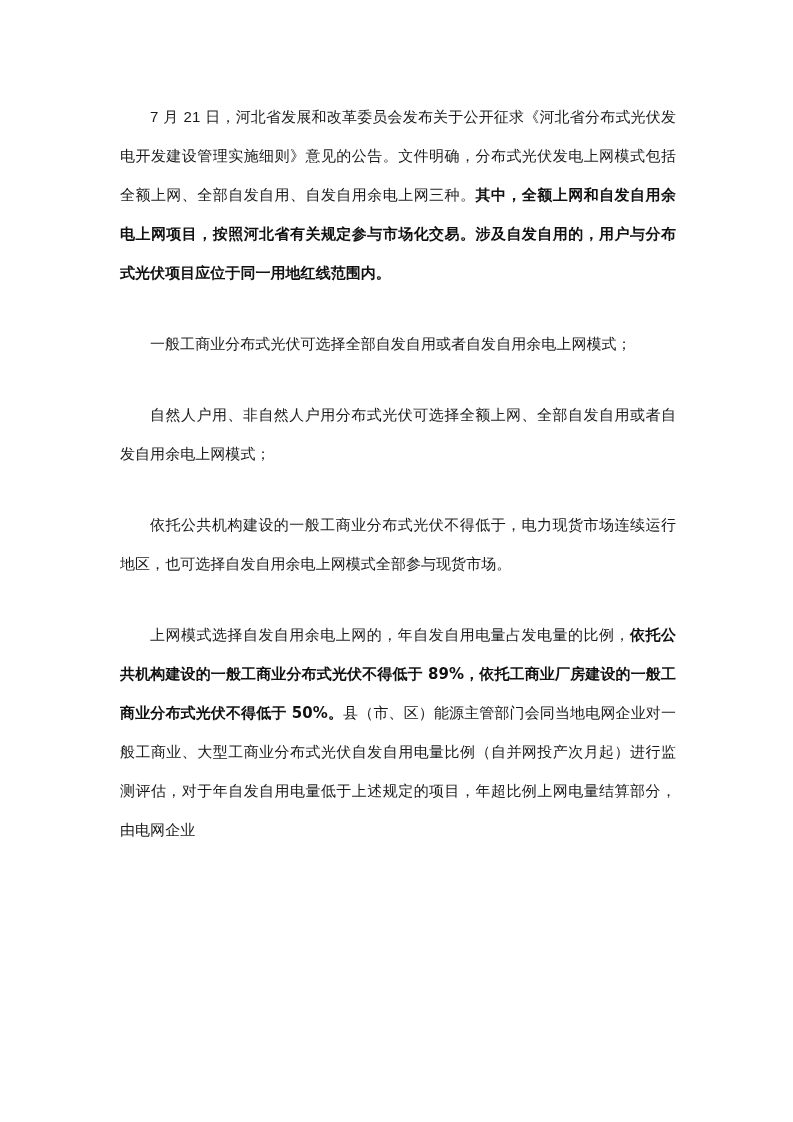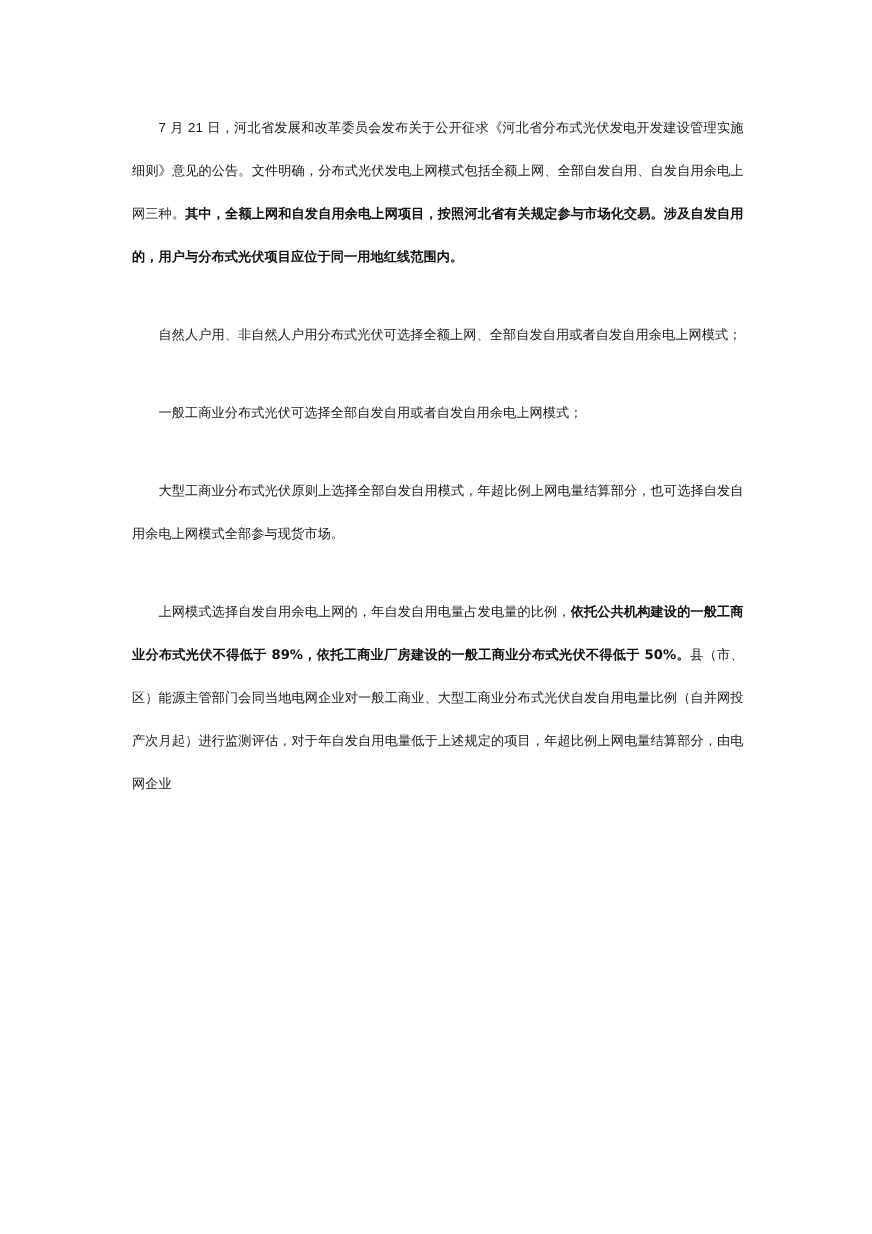--- a/index.html
+++ b/index.html
@@ -16,21 +16,21 @@
       color: #1a1a1a;
     }
     .page {
       position: absolute;
       left: 120px;
       top: 97px;
       width: 556px;
     }
     .para {
       margin: 0 0 32px 0;
-      font-size: 12px;
+      font-size: 15px;
       line-height: 39px;
       text-indent: 2em;
       text-align: justify;
       letter-spacing: 0.05px;
       word-break: break-all;
     }
     .para .b {
       font-family: "DejaVu Sans", "Liberation Sans", sans-serif;
       font-weight: bold;
       color: #111111;
@@ -39,21 +39,21 @@
       font-family: "Liberation Sans", "DejaVu Sans", sans-serif;
     }
   </style>
 </head>
 <body>
 
 <div class="page">
 
   <p class="para"><span class="num">7</span><span> 月 </span><span class="num">21</span><span> 日，河北省发展和改革委员会发布关于公开征求《河北省分布式光伏发电开发建设管理实施细则》意见的公告。文件明确，分布式光伏发电上网模式包括全额上网、全部自发自用、自发自用余电上网三种。</span><span class="b">其中，全额上网和自发自用余电上网项目，按照河北省有关规定参与市场化交易。涉及自发自用的，用户与分布式光伏项目应位于同一用地红线范围内。</span></p>
 
+  <p class="para"><span>一般工商业分布式光伏可选择全部自发自用或者自发自用余电上网模式；</span></p>
+
   <p class="para"><span>自然人户用、非自然人户用分布式光伏可选择全额上网、全部自发自用或者自发自用余电上网模式；</span></p>
 
-  <p class="para"><span>一般工商业分布式光伏可选择全部自发自用或者自发自用余电上网模式；</span></p>
-
-  <p class="para"><span>大型工商业分布式光伏原则上选择全部自发自用模式，年超比例上网电量结算部分，也可选择自发自用余电上网模式全部参与现货市场。</span></p>
+  <p class="para"><span>依托公共机构建设的一般工商业分布式光伏不得低于，电力现货市场连续运行地区，也可选择自发自用余电上网模式全部参与现货市场。</span></p>
 
   <p class="para"><span>上网模式选择自发自用余电上网的，年自发自用电量占发电量的比例，</span><span class="b">依托公共机构建设的一般工商业分布式光伏不得低于 89%，依托工商业厂房建设的一般工商业分布式光伏不得低于 50%。</span><span>县（市、区）能源主管部门会同当地电网企业对一般工商业、大型工商业分布式光伏自发自用电量比例（自并网投产次月起）进行监测评估，对于年自发自用电量低于上述规定的项目，年超比例上网电量结算部分，由电网企业</span></p>
 
 </div>
 
 </body></html>

